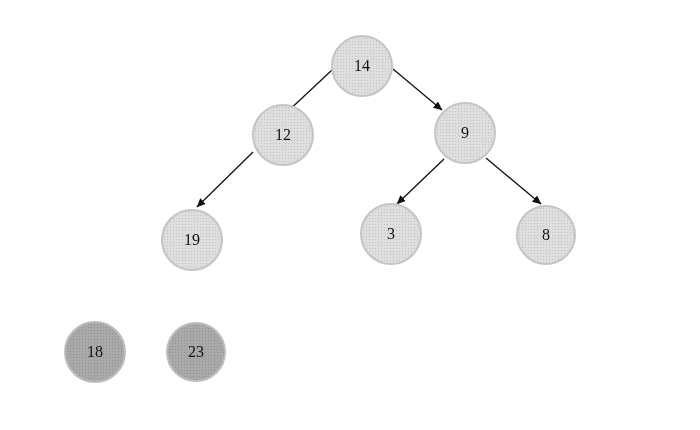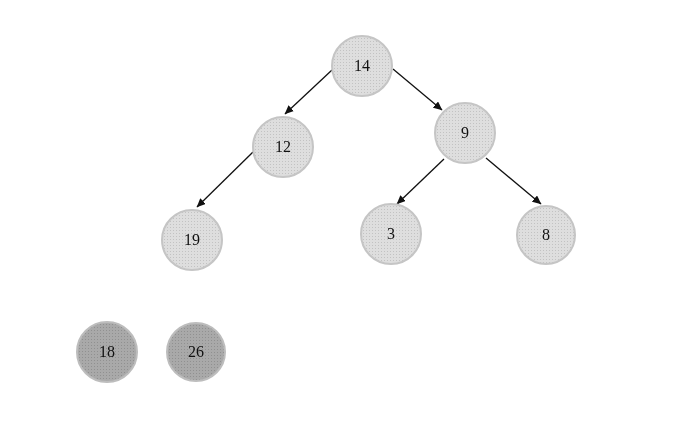--- a/index.html
+++ b/index.html
@@ -63,35 +63,35 @@
         <line x1="393" y1="69" x2="442" y2="110" stroke="#111111" stroke-width="1.3" marker-end="url(#arrowhead)"></line>
         <line x1="253" y1="152" x2="197" y2="207" stroke="#111111" stroke-width="1.3" marker-end="url(#arrowhead)"></line>
         <line x1="444" y1="159" x2="397" y2="204" stroke="#111111" stroke-width="1.3" marker-end="url(#arrowhead)"></line>
         <line x1="486" y1="158" x2="541" y2="204" stroke="#111111" stroke-width="1.3" marker-end="url(#arrowhead)"></line>
       </g>
   </svg>
   <div id="node-group">
       <div class="node light" style="left: 331px; top: 35px; width: 62px; height: 62px; justify-content: center;">
         <span class="node-label">14</span>
       </div>
-      <div class="node light" style="left: 252px; top: 116px; width: 62px; height: 62px;">
+      <div class="node light" style="left: 252px; top: 104px; width: 62px; height: 62px;">
         <span class="node-label">12</span>
       </div>
       <div class="node light" style="left: 434px; top: 102px; width: 62px; height: 62px;">
         <span class="node-label">9</span>
       </div>
       <div class="node light" style="left: 161px; top: 209px; width: 62px; height: 62px;">
         <span class="node-label">19</span>
       </div>
       <div class="node light" style="left: 360px; top: 203px; width: 62px; height: 62px;">
         <span class="node-label">3</span>
       </div>
       <div class="node light" style="left: 516px; top: 205px; width: 60px; height: 60px;">
         <span class="node-label">8</span>
       </div>
-      <div class="node dark" style="left: 76px; top: 321px; width: 62px; height: 62px; text-align: center;">
+      <div class="node dark" style="left: 64px; top: 321px; width: 62px; height: 62px; text-align: center;">
         <span class="node-label">18</span>
       </div>
       <div class="node dark" style="left: 166px; top: 322px; width: 60px; height: 60px;">
-        <span class="node-label">26</span>
+        <span class="node-label">23</span>
       </div>
     </div>
 </div>
 
 </body></html>

